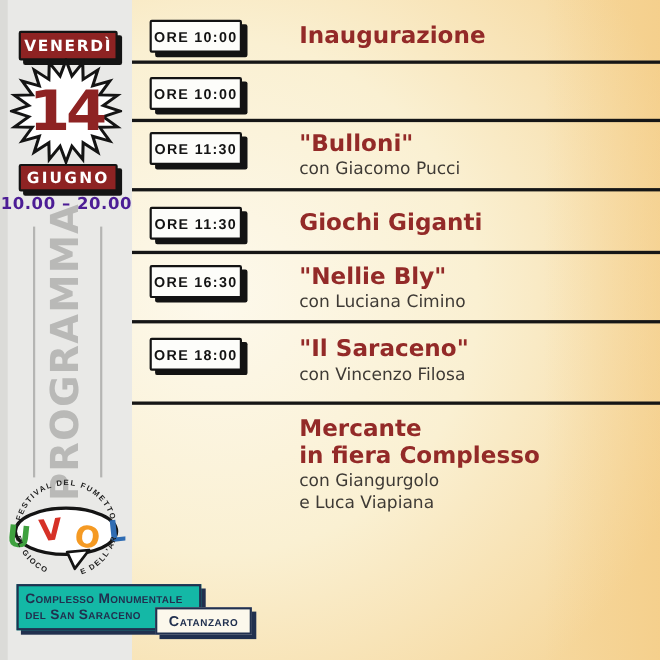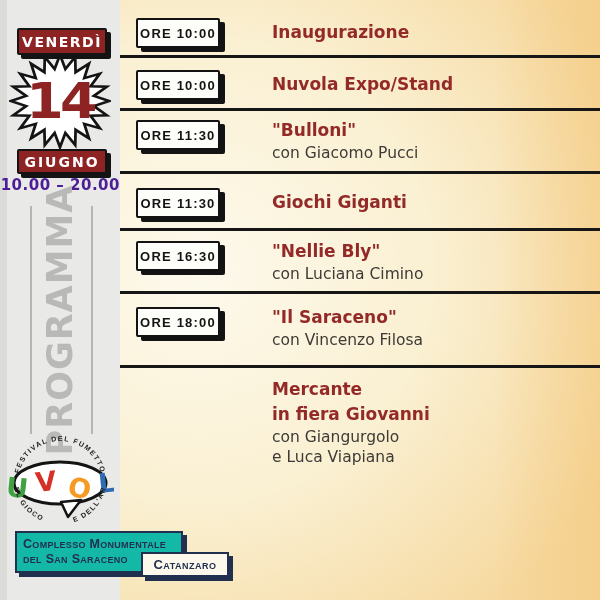--- a/index.html
+++ b/index.html
@@ -47,21 +47,21 @@
   .row{position:absolute;left:0;width:480px;height:34px;}
   .time-box{
     position:absolute;left:16px;top:0;width:84px;height:30px;box-sizing:border-box;
     background:#fdfdfa;border:2.5px solid #131313;border-radius:2px;box-shadow:5px 4px 0 #131313;
     display:flex;align-items:center;justify-content:center;
     font-weight:bold;font-size:13px;letter-spacing:1.2px;color:#131313;
   }
   .event{position:absolute;left:152px;top:-2px;width:320px;}
   .event.center{top:2px;}
   .title{
-    font-family:"DejaVu Sans",sans-serif;font-weight:800;font-size:17px;line-height:25px;
+    font-family:"DejaVu Sans",sans-serif;font-weight:800;font-size:21px;line-height:25px;
     color:#932a28;white-space:nowrap;
   }
   .subtitle{
     font-family:"DejaVu Sans",sans-serif;font-size:15.5px;line-height:19px;
     color:#3e3a35;white-space:nowrap;margin-top:1px;
   }
   
   .venue-box{
     position:absolute;left:15px;top:531px;width:168px;box-sizing:border-box;
     background:#14b8a6;border:2.5px solid #21304f;box-shadow:4px 4px 0 #21304f;
@@ -149,26 +149,20 @@
         <div class="title"></div>
         <div class="subtitle"></div>
         <div class="subtitle"></div>
       </div>
     </div>
 
     <div class="row" style="top:70px">
       <div class="time-box">
         <span>ORE 10:00</span>
       </div>
-      <div class="event center">
-        <div class="title">Nuvola Expo/Stand</div>
-        <div class="title"></div>
-        <div class="subtitle"></div>
-        <div class="subtitle"></div>
-      </div>
     </div>
 
     <div class="row" style="top:120px">
       <div class="time-box">
         <span>ORE 11:30</span>
       </div>
       <div class="event">
         <div class="title">"Bulloni"</div>
         <div class="title"></div>
         <div class="subtitle">con Giacomo Pucci</div>
@@ -208,21 +202,21 @@
         <div class="title">"Il Saraceno"</div>
         <div class="title"></div>
         <div class="subtitle">con Vincenzo Filosa</div>
         <div class="subtitle"></div>
       </div>
     </div>
 
     <div class="row" style="top:379px">
       <div class="event">
         <div class="title">Mercante</div>
-        <div class="title">in fiera Giovanni</div>
+        <div class="title">in fiera Complesso</div>
         <div class="subtitle">con Giangurgolo</div>
         <div class="subtitle">e Luca Viapiana</div>
       </div>
     </div>
   </main>
 
   <div class="venue-box">
     <div class="venue-line">Complesso Monumentale</div>
     <div class="venue-line">del San Saraceno</div>
   </div>

